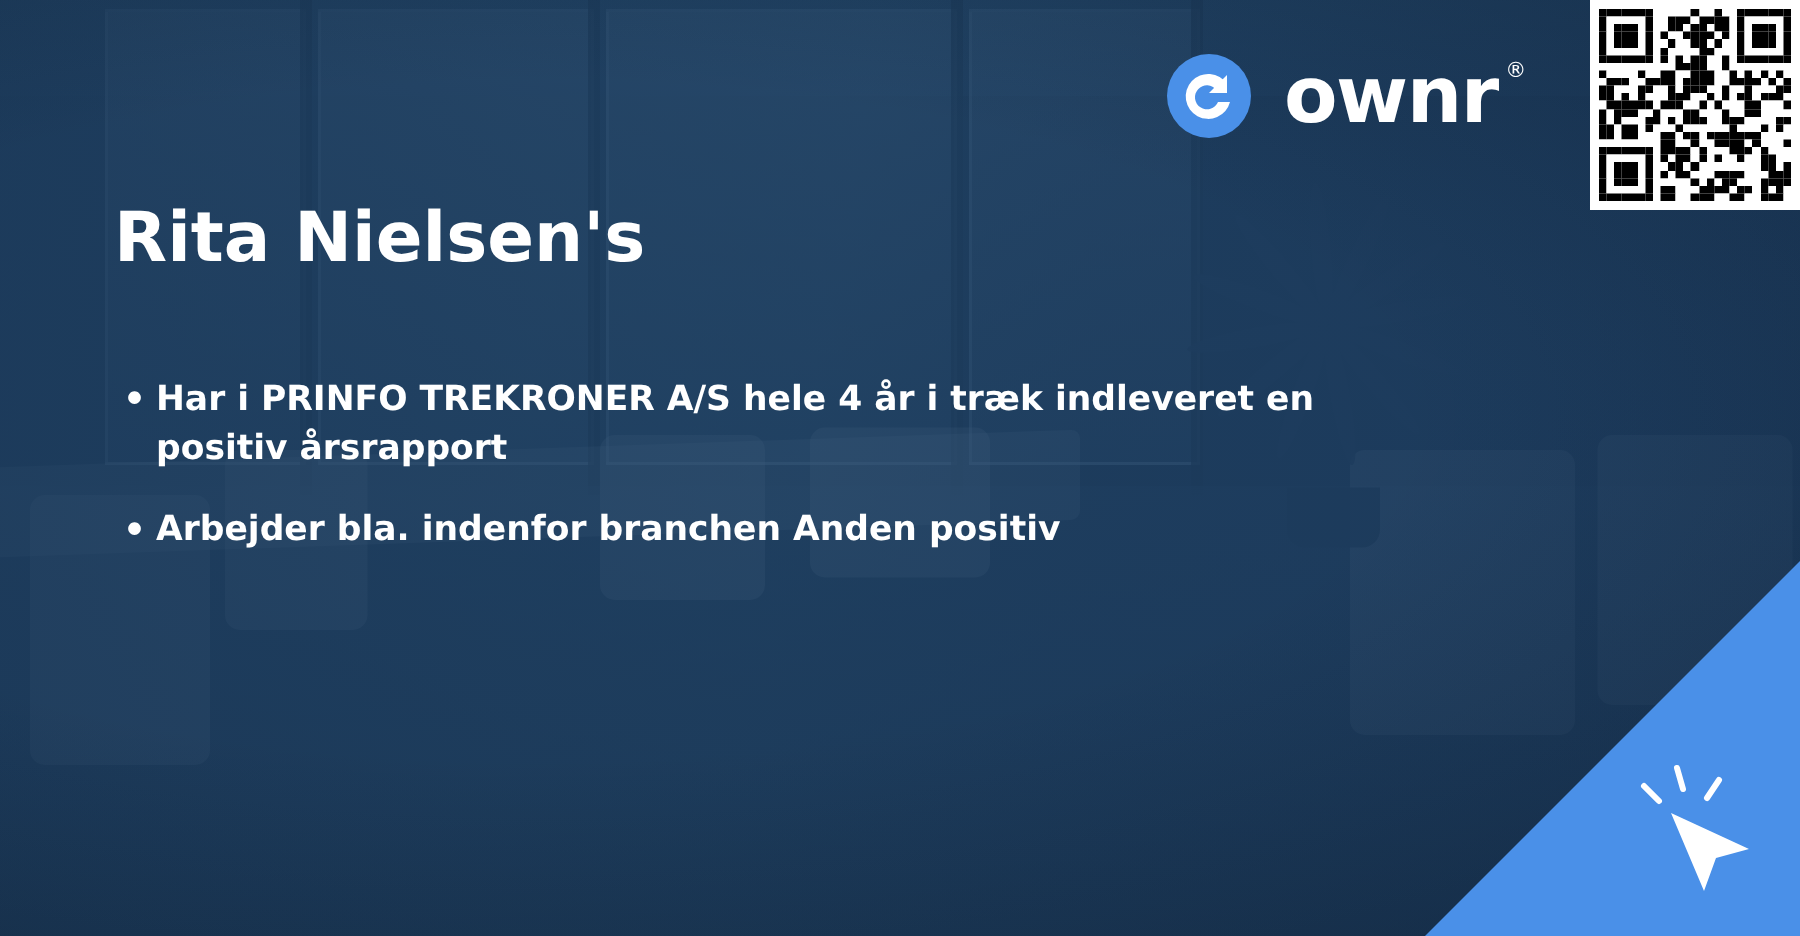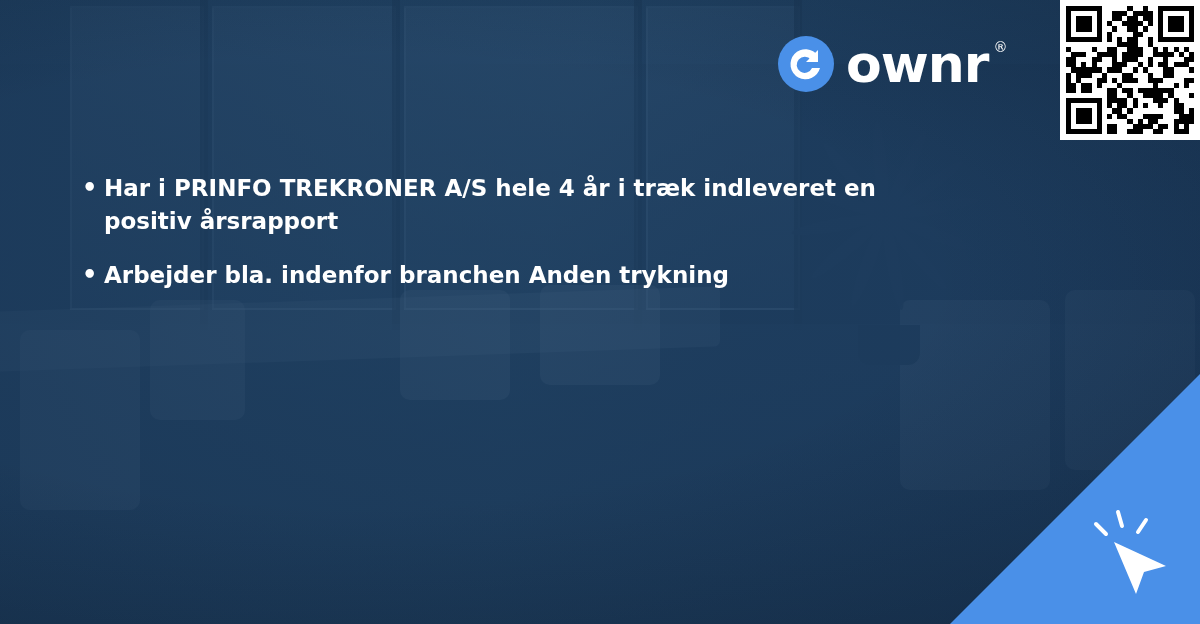--- a/index.html
+++ b/index.html
@@ -118,21 +118,21 @@
     right: 22px; bottom: 28px;
     width: 86px; height: 92px;
   }
 
   
   .logo {
     position: absolute;
     left: 778px; top: 36px;
     display: flex;
     align-items: center;
-    gap: 12px;
+    gap: 22px;
   }
   .logo-mark {
     width: 56px; height: 56px;
   }
   .logo-text {
     color: #ffffff;
     font-size: 52px;
     font-weight: bold;
     letter-spacing: -1px;
     line-height: 1;
@@ -894,23 +894,24 @@
         <i style="background: rgb(255, 255, 255);"></i>
         <i style="background: rgb(255, 255, 255);"></i>
         <i></i>
         <i></i>
         <i></i>
         <i style="background: rgb(255, 255, 255);"></i>
       </div>
   </div>
 
   <div class="content">
+    <div class="title">Rita Nielsen's</div>
     <ul class="bullets">
       <li>Har i PRINFO TREKRONER A/S hele 4 år i træk indleveret en positiv årsrapport</li>
-      <li>Arbejder bla. indenfor branchen Anden trykning</li>
+      <li>Arbejder bla. indenfor branchen Anden positiv</li>
     </ul>
   </div>
 
   <div class="corner-accent"></div>
   <span class="cursor-icon">
     <svg width="86" height="92" viewBox="0 0 86 92">
       <g stroke="#ffffff" stroke-width="4" stroke-linecap="round">
         <line x1="14" y1="30" x2="4" y2="20"></line>
         <line x1="30" y1="22" x2="26" y2="8"></line>
         <line x1="46" y1="28" x2="54" y2="16"></line>

